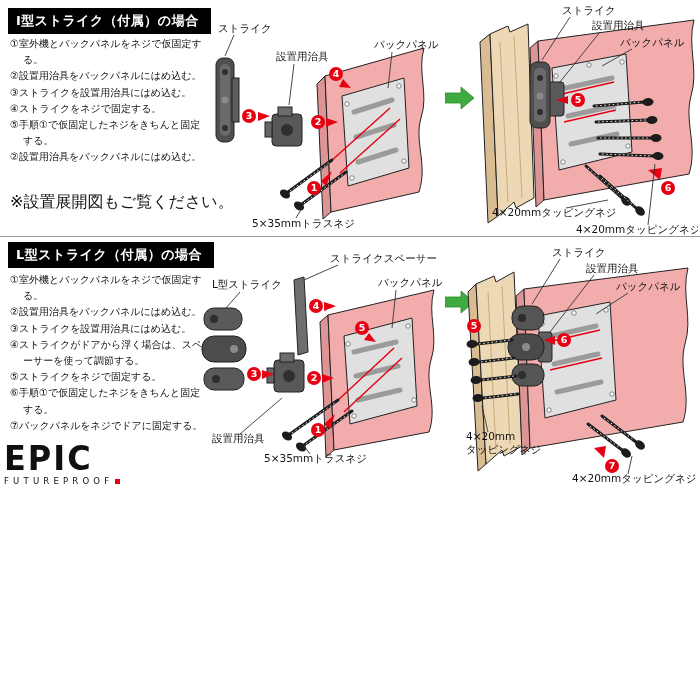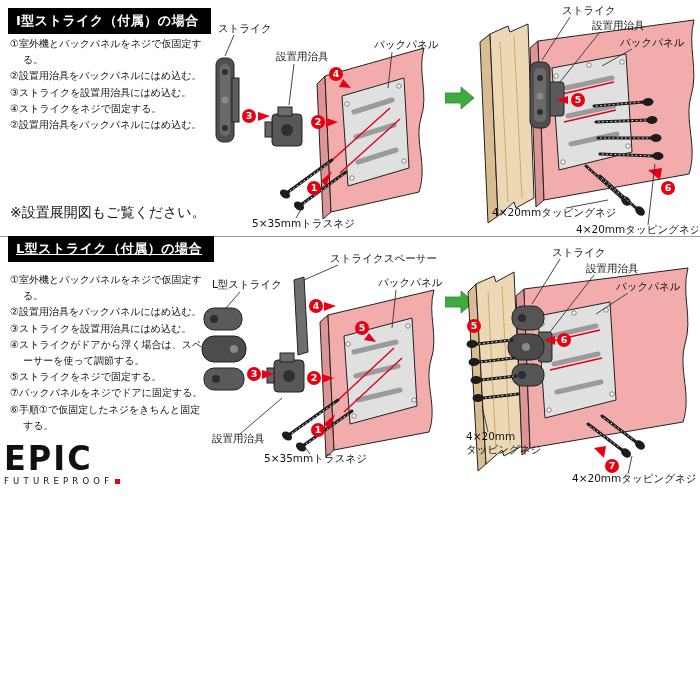--- a/index.html
+++ b/index.html
@@ -2,28 +2,28 @@
 <html><head>
 <meta charset="utf-8">
 <style>
   * { margin:0; padding:0; box-sizing:border-box; }
   html,body { background:#fff; }
   body { width:700px; height:700px; position:relative; font-family:"DejaVu Sans",sans-serif; color:#111; }
   .page { position:absolute; left:0; top:0; width:700px; height:700px; background:#fff; overflow:hidden; }
 
   .sec-header { position:absolute; background:#000; color:#fff; font-size:13px; font-weight:bold; padding:4px 12px 4px 8px; letter-spacing:.5px; white-space:nowrap; }
   #hdr1 { left:8px; top:8px; }
-  #hdr2 { left:8px; top:236px;text-decoration:underline; }
+  #hdr2 { left:8px; top:242px; }
 
   .steps { position:absolute; width:198px; font-size:10px; line-height:1.62; }
   #steps1 { left:10px; top:36px; }
   #steps2 { left:10px; top:272px; }
   .step { padding-left:13px; text-indent:-13px; }
 
-  .note { position:absolute; left:10px; top:192px; font-size:14px;margin-top:12px; }
+  .note { position:absolute; left:10px; top:192px; font-size:16px; }
 
   .divider { position:absolute; left:0; top:236px; width:700px; border:none; border-top:1px solid #9a9a9a; }
 
   .diagram { position:absolute; }
   #dgA { left:192px; top:16px; }
   #dgC { left:462px; top:2px;  }
   #dgD { left:190px; top:250px; }
   #dgE { left:460px; top:244px; }
   #garr1 { left:445px; top:86px; }
   #garr2 { left:445px; top:290px; }
@@ -51,20 +51,21 @@
 
   <div class="sec-header" id="hdr1">
     <span>I型ストライク（付属）の場合</span>
   </div>
 
   <div class="steps" id="steps1">
     <div class="step">①室外機とバックパネルをネジで仮固定する。</div>
     <div class="step">②設置用治具をバックパネルにはめ込む。</div>
     <div class="step">③ストライクを設置用治具にはめ込む。</div>
     <div class="step">④ストライクをネジで固定する。</div>
+    <div class="step">⑤手順①で仮固定したネジをきちんと固定する。</div>
     <div class="step">②設置用治具をバックパネルにはめ込む。</div>
   </div>
 
   <p class="note">※設置展開図もご覧ください。</p>
 
   <svg class="diagram" id="dgA" width="256" height="218" viewBox="0 0 256 218">
 
     <g>
       <polygon class="part" points="125,68 133,60 139,196 131,203" fill="#dd9494"></polygon>
       <path class="part" d="M133,60 L232,32 C225,56 237,78 229,102 C222,126 236,148 227,176 L139,196 Z" fill="#f3acac"></path>
@@ -242,22 +243,22 @@
   <div class="sec-header" id="hdr2">
     <span>L型ストライク（付属）の場合</span>
   </div>
 
   <div class="steps" id="steps2">
     <div class="step">①室外機とバックパネルをネジで仮固定する。</div>
     <div class="step">②設置用治具をバックパネルにはめ込む。</div>
     <div class="step">③ストライクを設置用治具にはめ込む。</div>
     <div class="step">④ストライクがドアから浮く場合は、スペーサーを使って調節する。</div>
     <div class="step">⑤ストライクをネジで固定する。</div>
+    <div class="step">⑥手順①で仮固定したネジをきちんと固定する。</div>
     <div class="step">⑦バックパネルをネジでドアに固定する。</div>
-    <div class="step">⑥手順①で仮固定したネジをきちんと固定する。</div>
   </div>
 
   <svg class="diagram" id="dgD" width="258" height="228" viewBox="0 0 258 228">
 
     <g>
       <polygon class="part" points="130,72 138,65 144,200 136,207" fill="#dd9494"></polygon>
       <path class="part" d="M138,65 L244,40 C237,64 249,86 241,110 C234,134 248,156 239,182 L144,200 Z" fill="#f3acac"></path>
     </g>
 
     <g>

